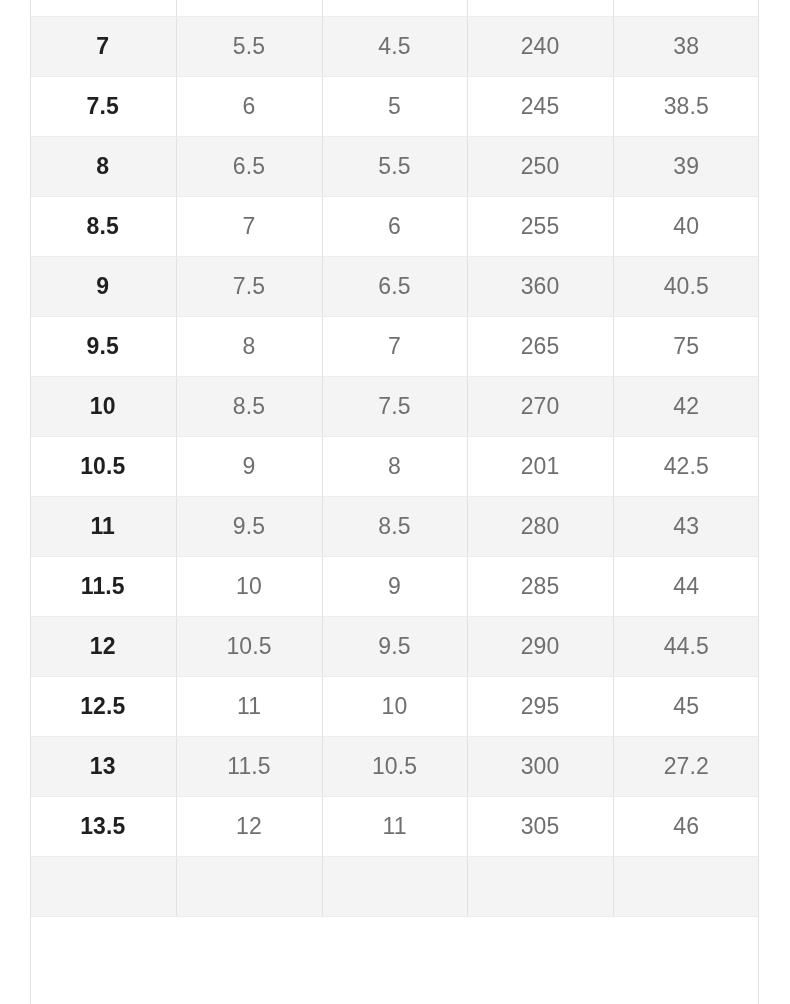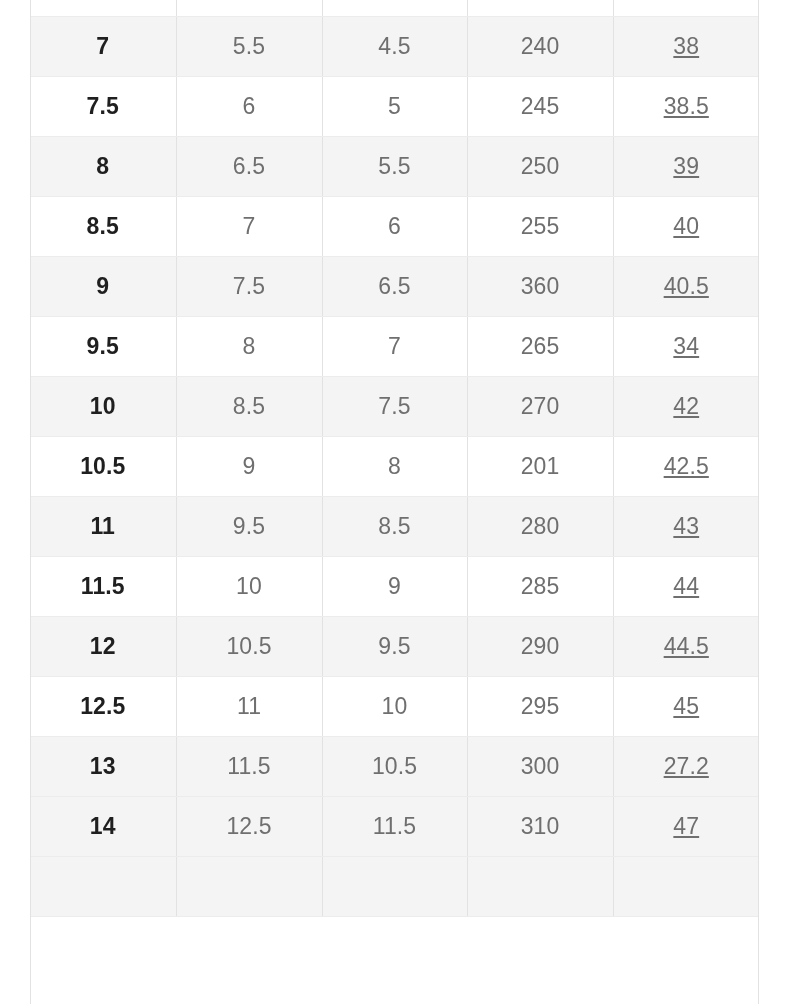--- a/index.html
+++ b/index.html
@@ -61,21 +61,20 @@
     letter-spacing: 0.1px;
   }
 
   .size-table td.col-primary {
     color: #1f1f1f;
     font-weight: 700;
   }
 
   .size-table td:last-child {
     border-right: none;
-    text-decoration: underline;
   }
 
   .size-table tr.row-shaded td {
     background: #f4f4f4;
   }
   .size-table tr.row-plain td {
     background: #ffffff;
   }
 
   
@@ -145,21 +144,21 @@
             <td>7.5</td>
             <td>6.5</td>
             <td>360</td>
             <td>40.5</td>
           </tr>
           <tr class="row-plain">
             <td class="col-primary">9.5</td>
             <td>8</td>
             <td>7</td>
             <td>265</td>
-            <td>34</td>
+            <td>75</td>
           </tr>
           <tr class="row-shaded">
             <td class="col-primary">10</td>
             <td>8.5</td>
             <td>7.5</td>
             <td>270</td>
             <td>42</td>
           </tr>
           <tr class="row-plain">
             <td class="col-primary">10.5</td>
@@ -196,26 +195,26 @@
             <td>295</td>
             <td>45</td>
           </tr>
           <tr class="row-shaded">
             <td class="col-primary">13</td>
             <td>11.5</td>
             <td>10.5</td>
             <td>300</td>
             <td>27.2</td>
           </tr>
-          <tr class="row-shaded">
-            <td class="col-primary">14</td>
-            <td>12.5</td>
-            <td>11.5</td>
-            <td>310</td>
-            <td>47</td>
+          <tr class="row-plain">
+            <td class="col-primary">13.5</td>
+            <td>12</td>
+            <td>11</td>
+            <td>305</td>
+            <td>46</td>
           </tr>
           <tr class="row-shaded">
             <td class="col-primary"></td>
             <td></td>
             <td></td>
             <td></td>
             <td></td>
           </tr>
         </tbody>
     </table>

